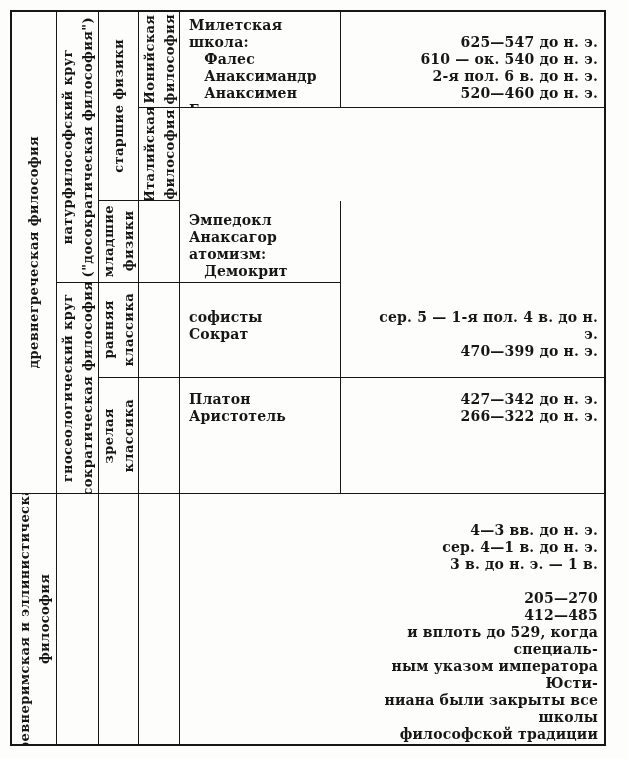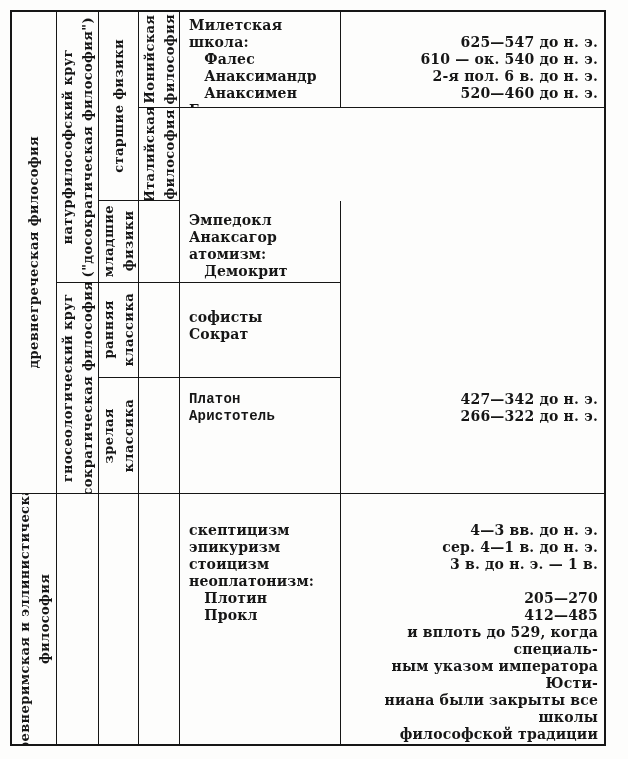--- a/index.html
+++ b/index.html
@@ -70,21 +70,21 @@
   .c-d3      {grid-area:3/4/4/5;}
   .c-names3  {grid-area:3/5/4/6;}
   .c-dates3  {grid-area:3/6/4/7;}
   .c-gnoseo  {grid-area:4/2/6/3;}
   .c-rannyaya{grid-area:4/3/5/4;}
   .c-d4      {grid-area:4/4/5/5;}
   .c-names4  {grid-area:4/5/5/6;}
   .c-dates4  {grid-area:4/6/5/7;}
   .c-zrelaya {grid-area:5/3/6/4;}
   .c-d5      {grid-area:5/4/6/5;}
-  .c-names5  {grid-area:5/5/6/6;font-family:Liberation Mono, monospace;}
+  .c-names5  {grid-area:5/5/6/6;}
   .c-dates5  {grid-area:5/6/6/7;}
   .c-roman   {grid-area:6/1/7/2;}
   .c-b6      {grid-area:6/2/7/3;}
   .c-c6      {grid-area:6/3/7/4;}
   .c-d6      {grid-area:6/4/7/5;}
   .c-names6  {grid-area:6/5/7/6;}
   .c-dates6  {grid-area:6/6/7/7;}
 </style>
 </head>
 <body>
@@ -151,20 +151,24 @@
   <div class="cell v c-rannyaya">
     <div class="vtxt">ранняя
 классика</div>
   </div>
   <div class="cell c-d4"></div>
 
   <div class="cell names p4 c-names4">
     <div class="txt">софисты
 Сократ</div>
   </div>
+  <div class="cell no-r dates p4 c-dates4">
+    <div class="txt">сер. 5 — 1-я пол. 4 в. до н. э.
+470—399 до н. э.</div>
+  </div>
 
   <div class="cell v c-zrelaya">
     <div class="vtxt">зрелая
 классика</div>
   </div>
   <div class="cell c-d5"></div>
 
   <div class="cell names p5 c-names5">
     <div class="txt">Платон
 Аристотель</div>
@@ -175,28 +179,20 @@
   </div>
 
   <div class="cell no-b v c-roman">
     <div class="vtxt">древнеримская и эллинистическая
 философия</div>
   </div>
   <div class="cell no-b c-b6"></div>
   <div class="cell no-b c-c6"></div>
   <div class="cell no-b c-d6"></div>
 
-  <div class="cell no-b names p6 c-names6">
-    <div class="txt">скептицизм
-эпикуризм
-стоицизм
-неоплатонизм:
-   Плотин
-   Прокл</div>
-  </div>
   <div class="cell no-b no-r dates p6 c-dates6">
     <div class="txt">4—3 вв. до н. э.
 сер. 4—1 в. до н. э.
 3 в. до н. э. — 1 в.
 
 205—270
 412—485
 и вплоть до 529, когда специаль-
 ным указом императора Юсти-
 ниана были закрыты все школы

